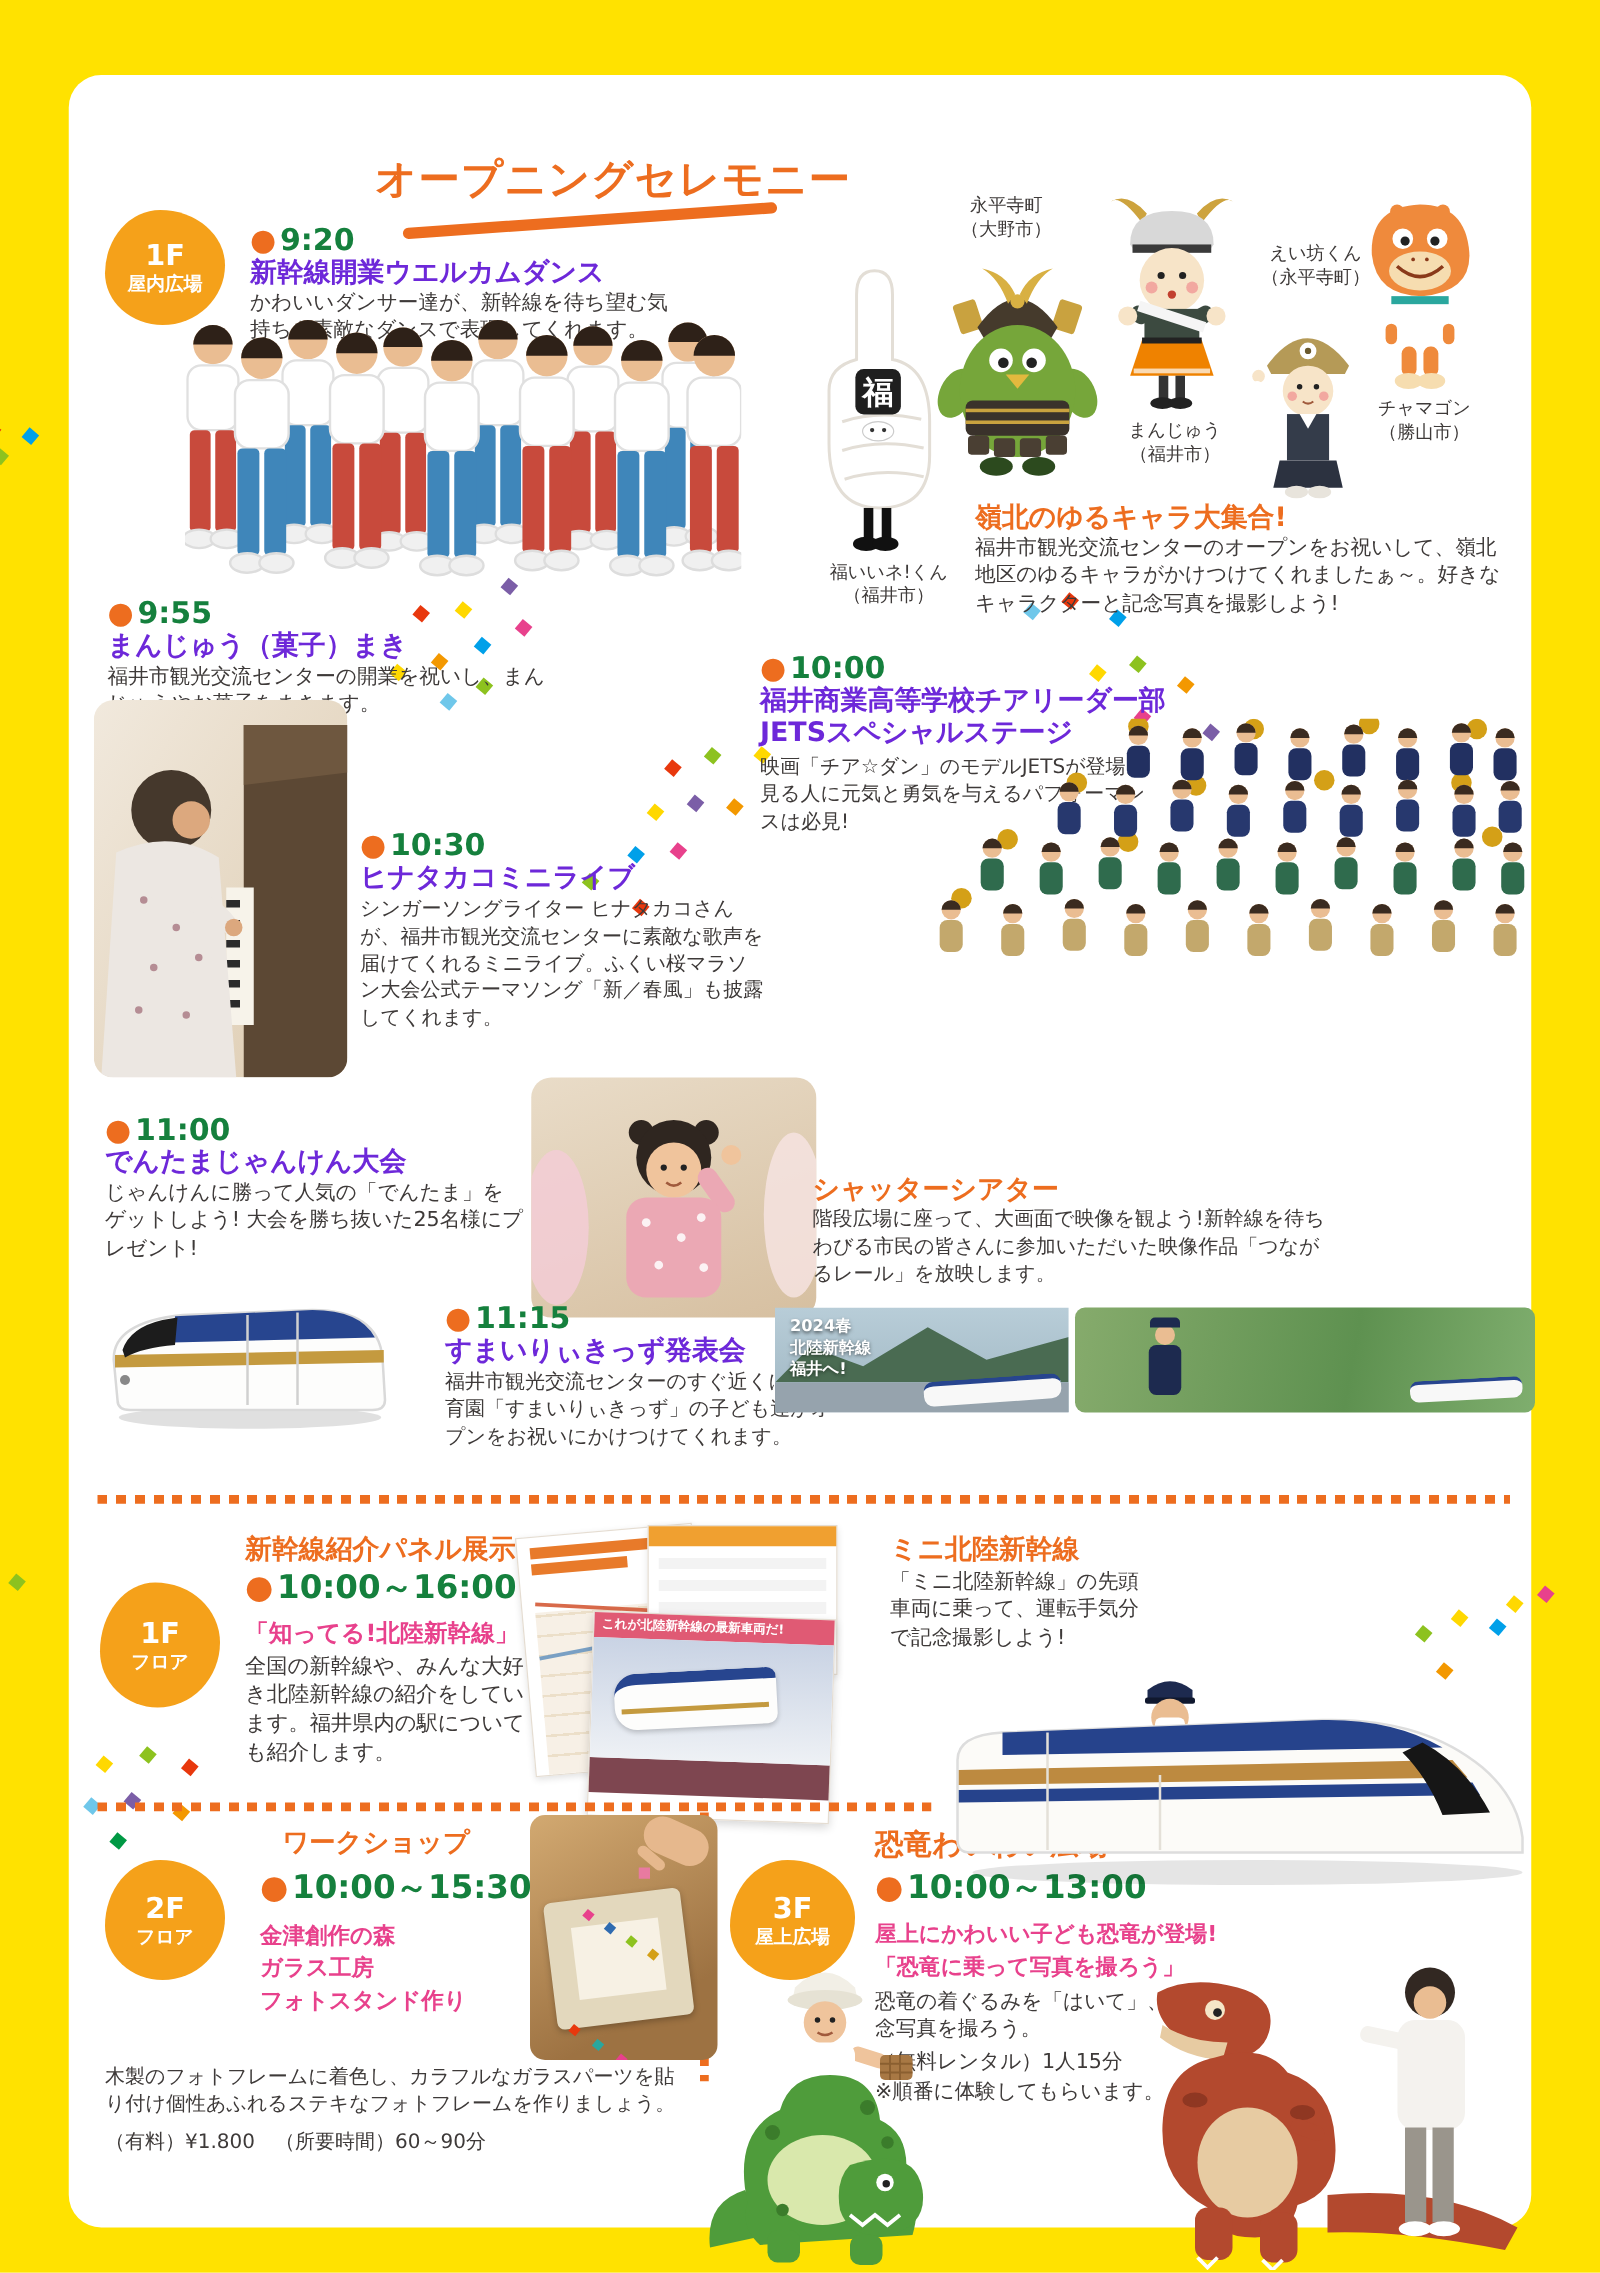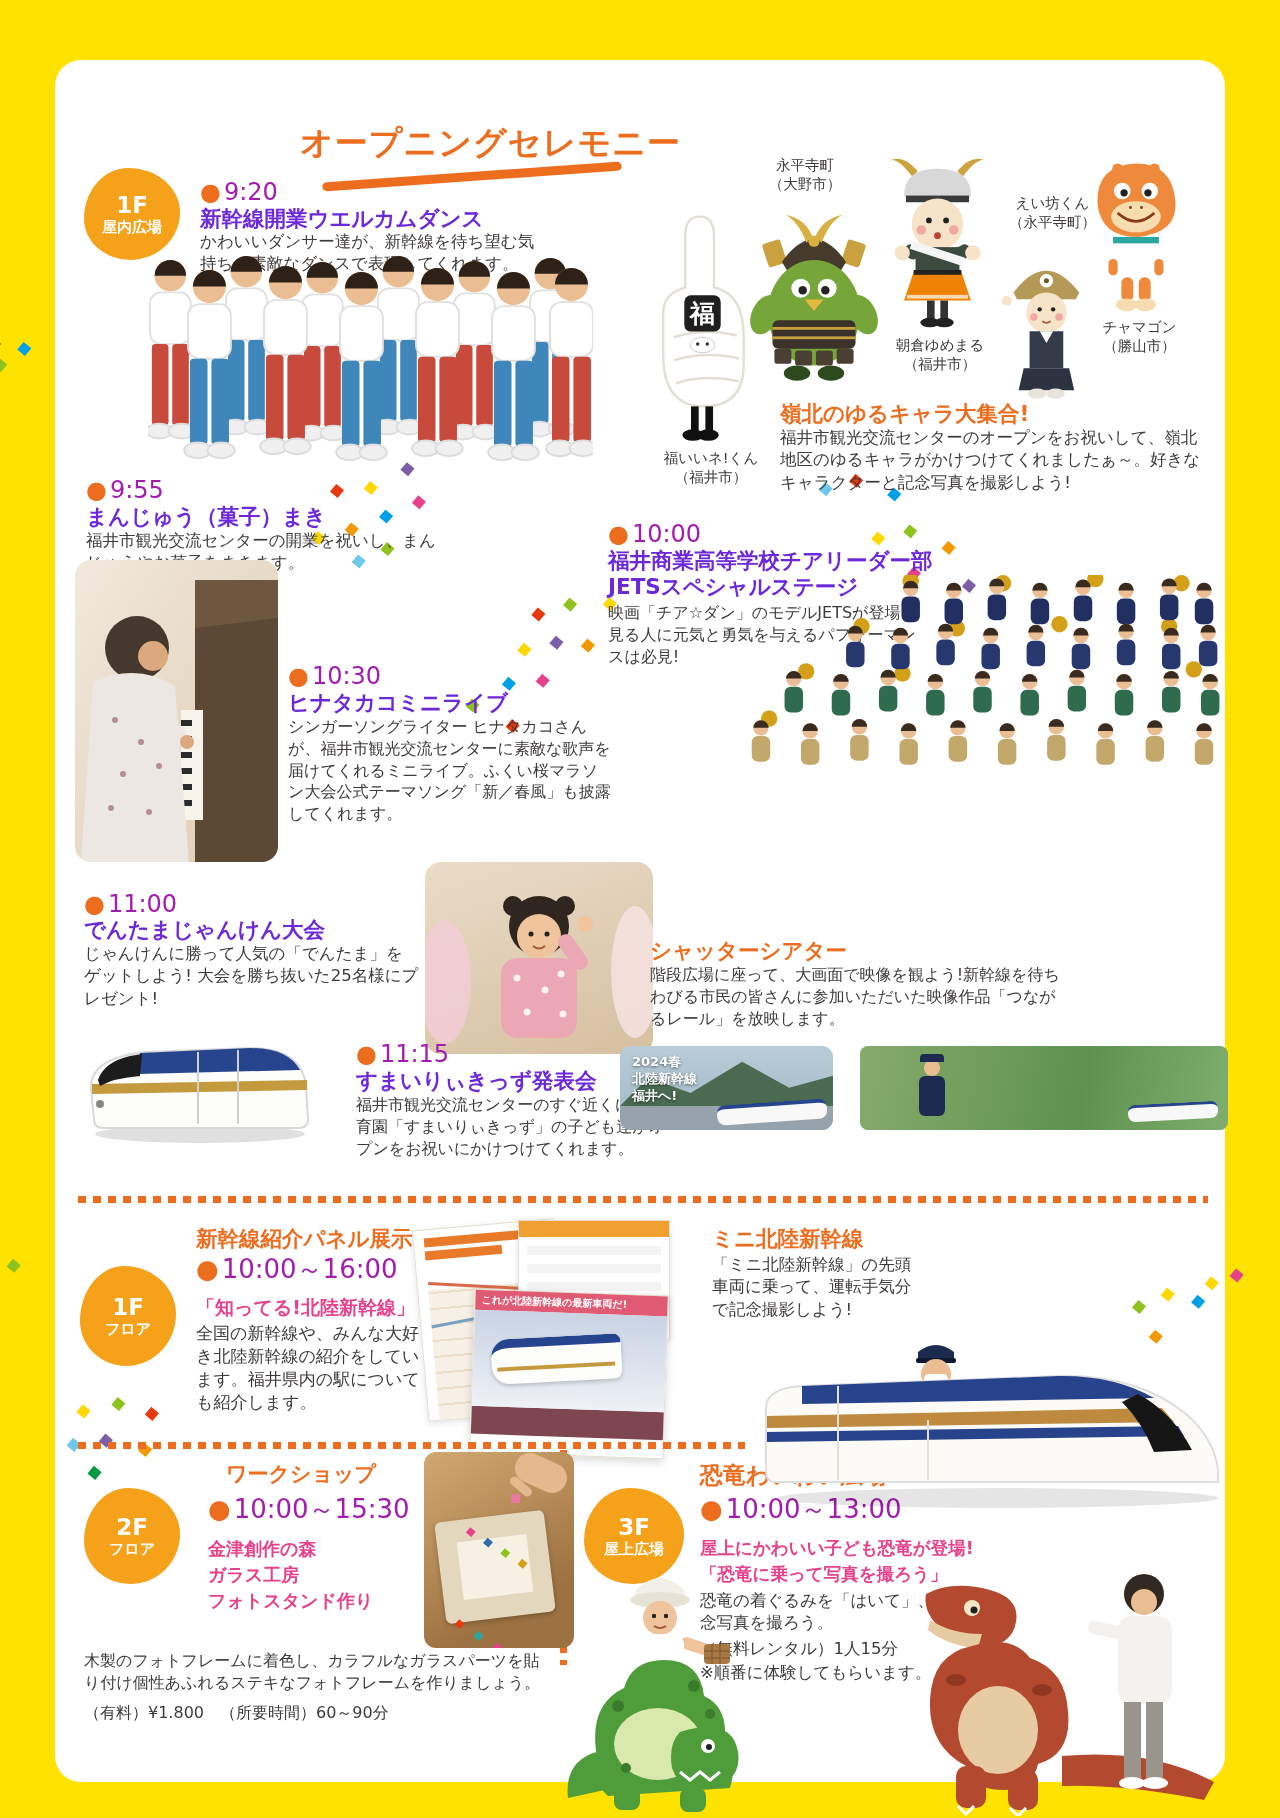--- a/index.html
+++ b/index.html
@@ -10,21 +10,21 @@
   .header-bar{left:55px;top:60px;width:1170px;height:62px;background:#EB6426;border-radius:26px 26px 0 0}
   .header-title{position:absolute;left:38px;top:13px;font-size:30px;font-weight:bold;color:#fff;letter-spacing:3px}
   .header-tagline{position:absolute;left:570px;top:18px;font-size:23px;font-weight:bold;color:#FFE200;letter-spacing:1px}
   .ceremony-title{font-size:33px;font-weight:800;color:#ED6D1F;letter-spacing:1px;transform:rotate(-4deg);
     text-shadow:3px 0 0 #fff,-3px 0 0 #fff,0 3px 0 #fff,0 -3px 0 #fff,2px 2px 0 #fff,-2px -2px 0 #fff,2px -2px 0 #fff,-2px 2px 0 #fff}
   .title-underline{width:300px;height:9px;background:#ED6D1F;border-radius:5px;transform:rotate(-4deg)}
   .badge{background:#F5A11A;color:#fff;display:flex;flex-direction:column;align-items:center;justify-content:center;
     font-weight:bold;border-radius:46% 54% 52% 48% / 55% 48% 52% 45%;text-align:center}
   .badge .floor{font-size:23px;line-height:1.15}
   .badge .place{font-size:15px;line-height:1.2}
-  .time{font-size:24px;font-weight:normal;color:#a21caf}
+  .time{font-size:24px;font-weight:bold;color:#15803d}
   .time::before{content:"●";color:#ED6D1F;margin-right:3px}
   .time-lg{font-size:26px}
   .evt-title{font-size:21.5px;font-weight:bold;color:#6d28d9;line-height:1.22}
   .body-txt{font-size:16.5px;color:#3E3A39;line-height:1.36}
   .orange-head{font-size:21.5px;font-weight:bold;color:#ED6D1F}
   .magenta{font-size:18px;font-weight:bold;color:#E8418C;line-height:1.42}
   .mascot-label{font-size:14.5px;color:#3E3A39;text-align:center;line-height:1.28}
   .hdash{height:7px;background:repeating-linear-gradient(90deg,#ED6D1F 0 8px,transparent 8px 15px)}
   .vdash{width:7px;background:repeating-linear-gradient(180deg,#ED6D1F 0 8px,transparent 8px 15px)}
   .photo{border-radius:16px;overflow:hidden}
@@ -169,21 +169,21 @@
       <path d="M30,132 L80,132 L90,162 L20,162 Z" fill="#ef8200"></path>
       <rect x="30" y="130" width="50" height="5" fill="#222"></rect>
       <rect x="23" y="156" width="64" height="4" fill="#fff" opacity="0.7"></rect>
       <rect x="44" y="162" width="8" height="20" fill="#333"></rect>
         <rect x="58" y="162" width="8" height="20" fill="#333"></rect>
       <ellipse cx="47" cy="185" rx="10" ry="5" fill="#222"></ellipse>
         <ellipse cx="62" cy="185" rx="10" ry="5" fill="#222"></ellipse>
     </svg>
   </div>
   <div class="abs mascot-label" style="left:875px;top:336px;width:130px">
-    <span>朝倉ゆめまる</span><br>
+    <span>まんじゅう</span><br>
     <span>（福井市）</span>
   </div>
 
   <div class="abs mascot-label" style="left:985px;top:194px;width:135px">
     <span>えい坊くん</span><br>
     <span>（永平寺町）</span>
   </div>
   <div class="abs" style="left:1000px;top:242px;width:92px;height:160px">
     <svg width="92" height="160" viewBox="0 0 105 190">
       <path d="M14,60 Q52,8 92,60 L88,68 L18,68 Z" fill="#b59a57"></path>
@@ -399,21 +399,21 @@
     </svg>
   </div>
 
   <div class="abs time" style="left:356px;top:1040px">11:15</div>
   <div class="abs evt-title" style="left:356px;top:1068px">すまいりぃきっず発表会</div>
   <div class="abs body-txt" style="left:356px;top:1094px;width:325px;font-size:16px">福井市観光交流センターのすぐ近くにある保育園「すまいりぃきっず」の子ども達がオープンをお祝いにかけつけてくれます。</div>
 
   <div class="abs orange-head" style="left:650px;top:936px">シャッターシアター</div>
   <div class="abs body-txt" style="left:650px;top:964px;width:410px;font-size:16px">階段広場に座って、大画面で映像を観よう!新幹線を待ちわびる市民の皆さんに参加いただいた映像作品「つながるレール」を放映します。</div>
 
-  <div class="abs photo" style="left:620px;top:1046px;width:213px;height:84px;border-radius:11px">
+  <div class="abs photo" style="left:620px;top:1046px;width:235px;height:84px;border-radius:0">
     <div style="position:absolute;inset:0;background:linear-gradient(#b8cdd8,#9fb6c2)"></div>
     <div style="position:absolute;left:0;top:8px;width:235px;height:52px;background:#4a6b52;clip-path:polygon(0 100%,12% 45%,30% 75%,52% 15%,72% 65%,100% 30%,100% 100%)"></div>
     <div style="position:absolute;left:0;bottom:0;width:235px;height:24px;background:#96a3ad"></div>
     <div style="position:absolute;right:6px;bottom:8px;width:110px;height:16px;background:#f8f8f8;border-radius:8px;border-top:4px solid #27458f;transform:rotate(-4deg)"></div>
     <div class="thumb-caption" style="position:absolute;left:12px;top:8px">
       <span>2024春</span>
       <span>北陸新幹線</span>
       <span>福井へ!</span>
     </div>
   </div>

